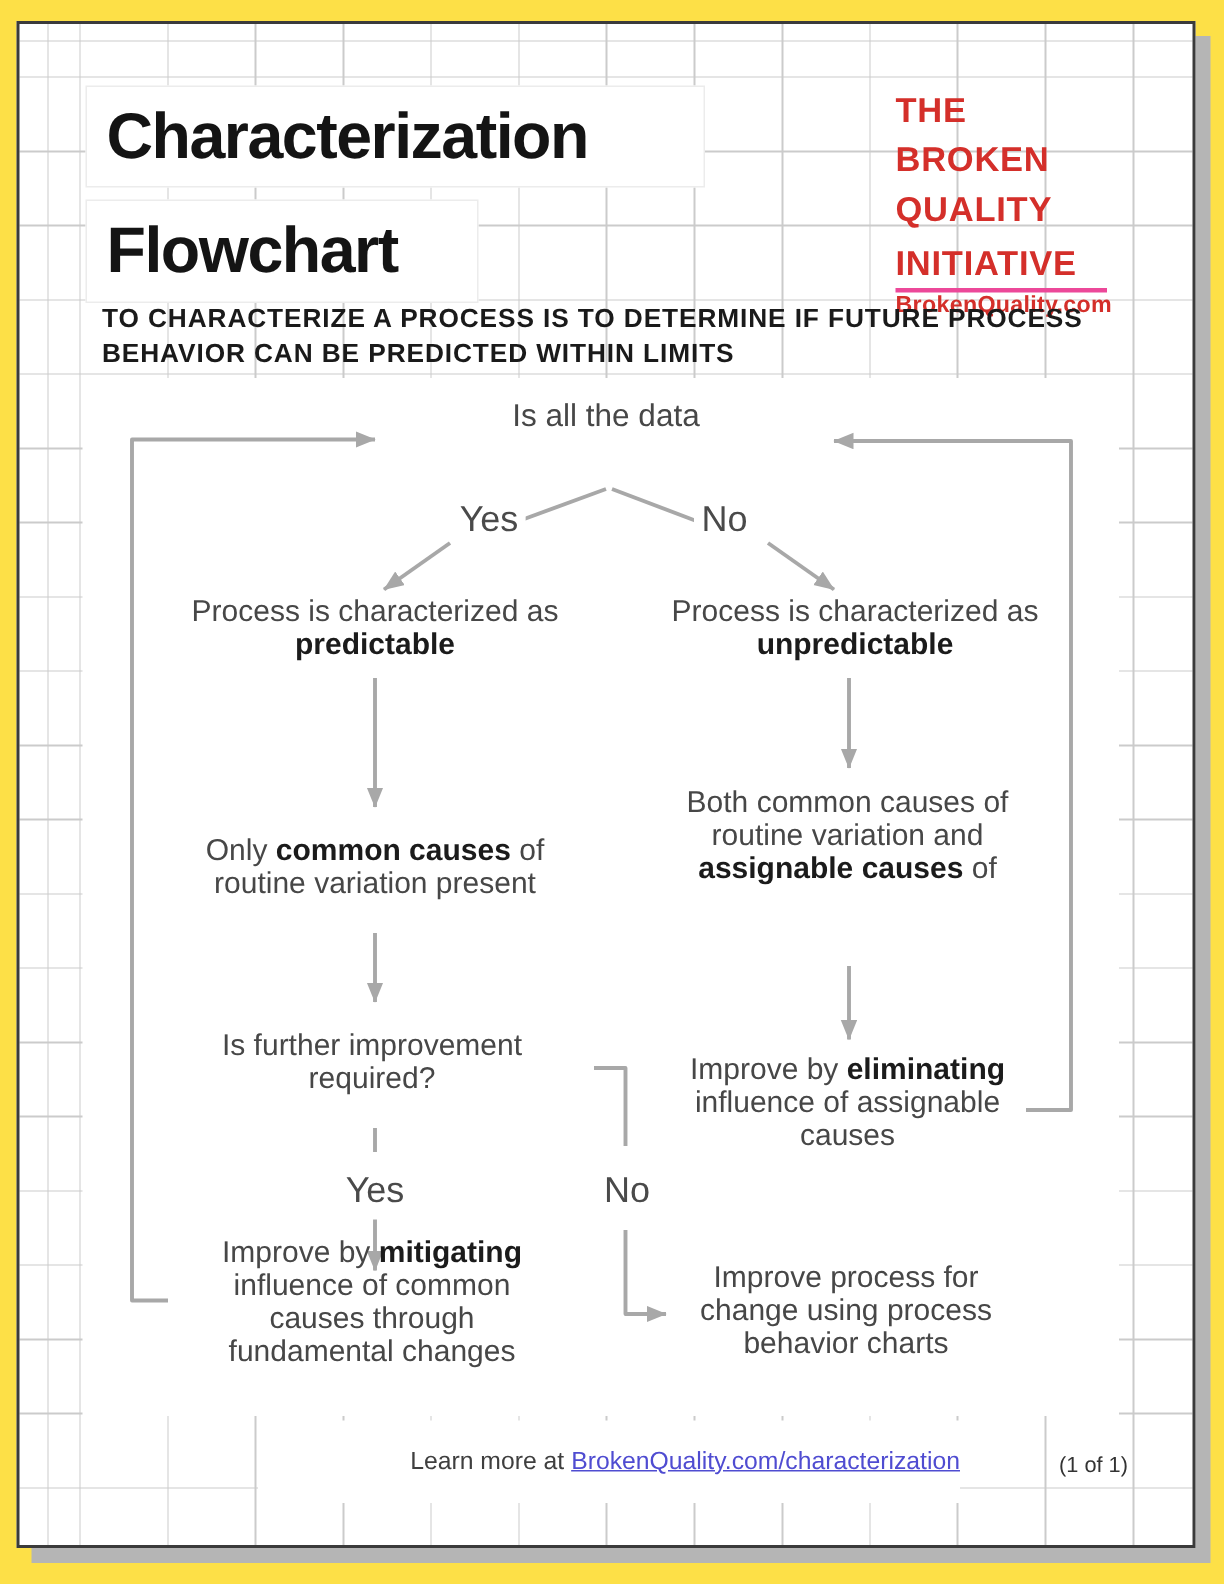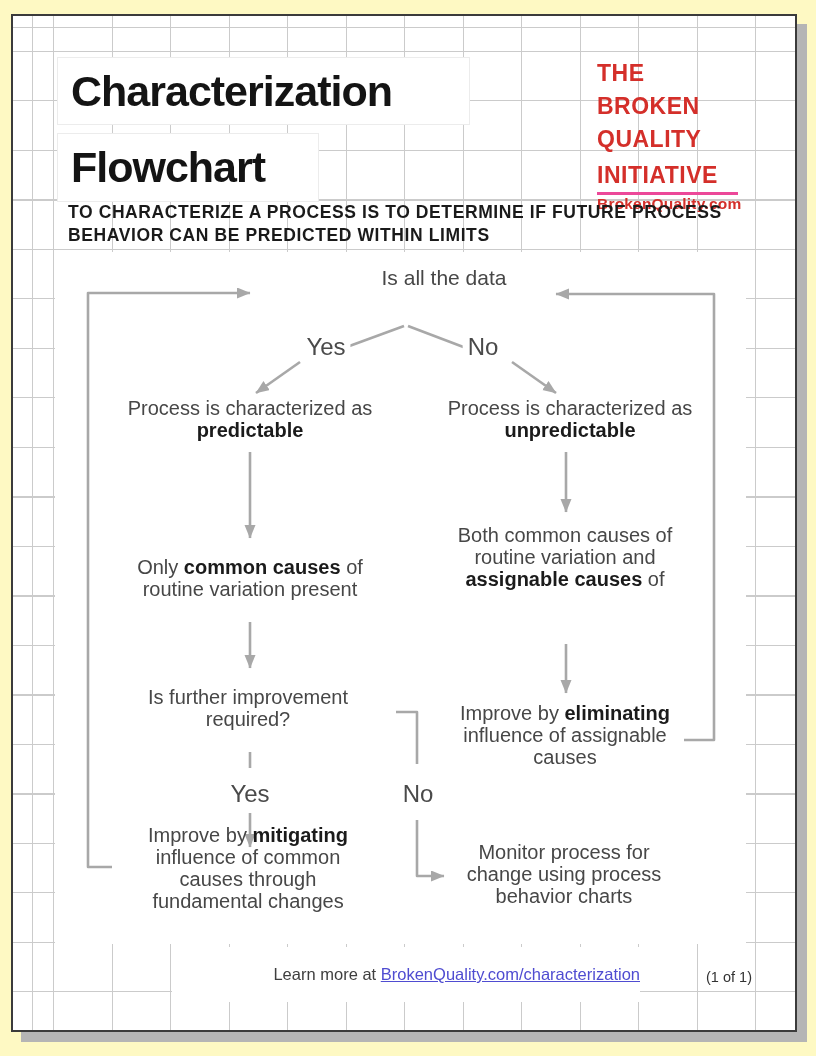--- a/index.html
+++ b/index.html
@@ -1,16 +1,16 @@
 <!DOCTYPE html>
 <html><head>
 <meta charset="utf-8">
 <style>
   html,body{margin:0;padding:0;background:#ffffff;}
-  .sheet{position:relative;width:816px;height:1056px;background:#fef9c3;overflow:hidden;
+  .sheet{position:relative;width:816px;height:1056px;background:#fde047;overflow:hidden;
          font-family:"Liberation Sans",sans-serif;}
   
   .page{position:absolute;left:11px;top:14px;width:782px;height:1014px;background-color:#fff;
         background-image:
           repeating-linear-gradient(to right,#cbcbcb 0 1px,transparent 1px 58.5px),
           repeating-linear-gradient(to bottom,#cbcbcb 0 1px,transparent 1px 49.5px);
         background-position:40px 0,0 35px;
         border:2px solid #3b3b3b;
         box-shadow:10px 10px 0 0 #b5b5b5;}
   .panel{position:absolute;background:#fff;}
@@ -24,21 +24,21 @@
   .logo{position:absolute;left:597px;top:57px;width:141px;color:#d42f2a;}
   .logo .big{font-size:23px;font-weight:800;line-height:33px;letter-spacing:.5px;}
   .logo .rule{border-bottom:3px solid #ec4899;margin-top:3px;}
   .logo .site{font-size:15.5px;font-weight:800;margin-top:0;letter-spacing:.2px;}
   
   #flow-panel{left:55px;top:252px;width:691px;height:692px;}
   #connectors{position:absolute;left:0;top:0;width:816px;height:1056px;pointer-events:none;}
   #connectors path{stroke:#a8a8a8;stroke-width:2.6;fill:none;stroke-linejoin:round;stroke-linecap:butt;}
   .node{position:absolute;transform:translateX(-50%);text-align:center;white-space:nowrap;
         color:#474747;font-size:20px;line-height:22px;}
-  .node.q{font-size:21px;line-height:24px;margin-left:40px;}
+  .node.q{font-size:21px;line-height:24px;}
   .node .b{font-weight:800;color:#1b1b1b;}
   .lbl{position:absolute;transform:translateX(-50%);background:#fff;padding:0 5px;
        color:#4a4a4a;font-size:24px;line-height:22px;}
   
   #footer-panel{left:172px;top:947px;width:468px;height:55px;display:flex;align-items:center;justify-content:flex-end;}
   .footer-text{font-size:16.5px;color:#3f3f3f;}
   .footer-text a{color:#4f4cd1;text-decoration:underline;}
   .page-indicator{position:absolute;left:700px;top:969px;width:58px;text-align:center;
                   font-size:14.5px;color:#333;}
 </style>
@@ -135,21 +135,21 @@
     <div><span>fundamental changes</span></div>
   </div>
 
   <div class="node" style="left:565px;top:702px;">
     <div><span>Improve by </span><span class="b">eliminating</span></div>
     <div><span>influence of assignable</span></div>
     <div><span>causes</span></div>
   </div>
 
   <div class="node" style="left:564px;top:841px;">
-    <div><span>Monitor process for</span></div>
+    <div><span>Improve process for</span></div>
     <div><span>change using process</span></div>
     <div><span>behavior charts</span></div>
   </div>
 
   <div class="panel" id="footer-panel">
     <div class="footer-text">
       <span>Learn more at</span>
       <a href="#">BrokenQuality.com/characterization</a>
     </div>
   </div>

